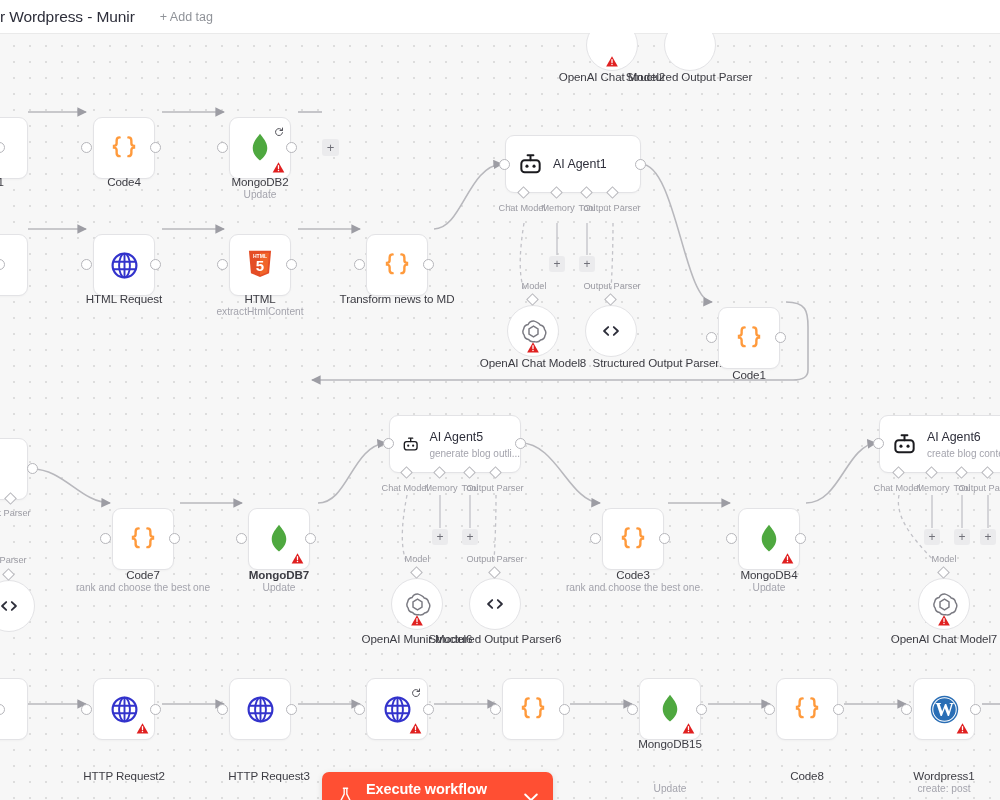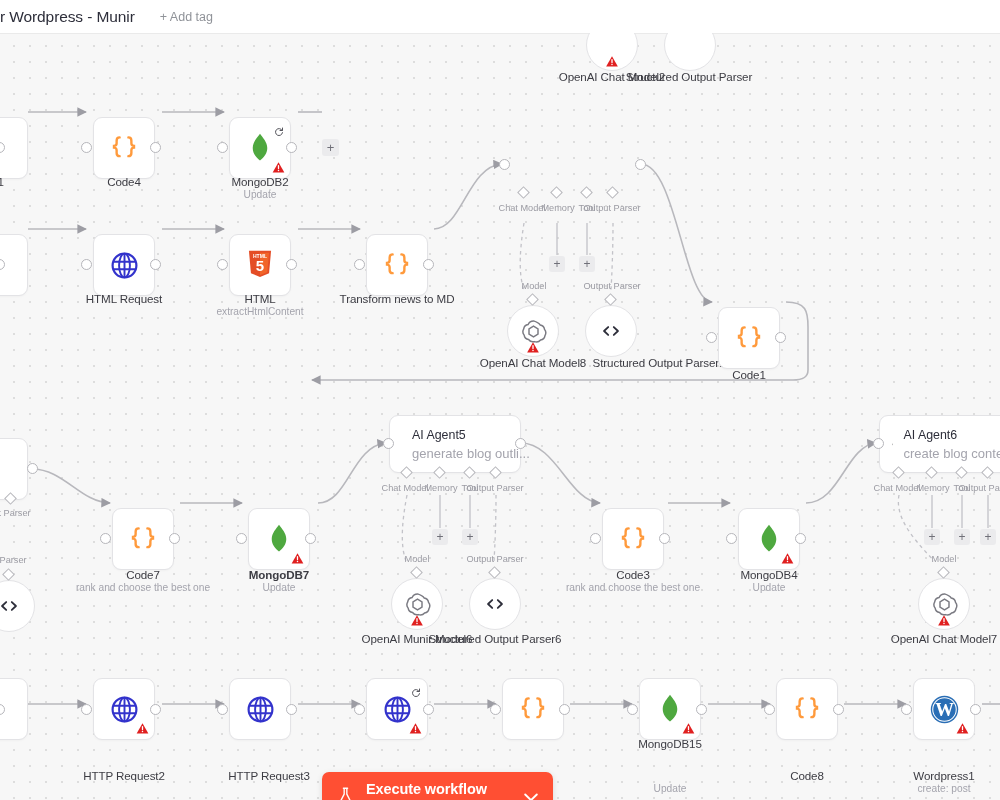--- a/index.html
+++ b/index.html
@@ -121,21 +121,21 @@
 
   
   .agent {
     position: absolute; height: 58px; background: #ffffff;
     border: 1px solid #e3e3e6; border-radius: 9px;
     display: flex; align-items: center; padding-left: 12px; gap: 10px;
     cursor: pointer; box-shadow: 0 1px 2px rgba(0,0,0,0.03);
   }
   .agent-txt { display: flex; flex-direction: column; justify-content: center; }
   .agent-title { font-size: 12.4px; color: #2d2e3a; white-space: nowrap; }
-  .agent-sub { font-size: 13px; color: #a4a4ad; white-space: nowrap; margin-top: 4px; }
+  .agent-sub { font-size: 10px; color: #a4a4ad; white-space: nowrap; margin-top: 4px; }
 
   
   .diamond {
     position: absolute; width: 9px; height: 9px; background: #ffffff;
     border: 1.4px solid #b6b6bb; transform: rotate(45deg); z-index: 6;
   }
   .port-label {
     position: absolute; font-size: 9.2px; color: #9b9ba3; white-space: nowrap;
     text-align: center; pointer-events: none;
   }
@@ -325,20 +325,31 @@
 
     <div class="node" style="left:366px; top:201px;">
       <svg width="30" height="30" viewBox="0 0 24 24">
           <path d="M8.5 3.5c-2 0-2.4 1.2-2.4 2.6v2.1c0 1.4-.9 2.1-2.1 2.1v1.4c1.2 0 2.1.7 2.1 2.1v2.1c0 1.4.4 2.6 2.4 2.6M15.5 3.5c2 0 2.4 1.2 2.4 2.6v2.1c0 1.4.9 2.1 2.1 2.1v1.4c-1.2 0-2.1.7-2.1 2.1v2.1c0 1.4-.4 2.6-2.4 2.6" fill="none" stroke="#ff9a3c" stroke-width="1.9" stroke-linecap="round"></path>
         </svg>
     </div>
     <div class="ep" style="left:354px; top:226px;"></div>
     <div class="ep" style="left:423px; top:226px;"></div>
     <div class="node-label" style="left:302px; top:259px;">Transform news to MD</div>
 
+    <div class="agent" style="left:505px; top:102px; width:136px;">
+      <svg width="25" height="25" viewBox="0 0 24 24">
+        <rect x="3.2" y="8" width="17.6" height="11.4" rx="3.2" fill="none" stroke="#1b1b1f" stroke-width="1.9"></rect>
+        <circle cx="8.6" cy="13.6" r="1.5" fill="#1b1b1f"></circle>
+          <circle cx="15.4" cy="13.6" r="1.5" fill="#1b1b1f"></circle>
+        <path d="M12 8 V4.4 M9.2 3.2 h5.6" fill="none" stroke="#1b1b1f" stroke-width="1.9" stroke-linecap="round"></path>
+      </svg>
+      <div class="agent-txt">
+        <span class="agent-title">AI Agent1</span>
+      </div>
+    </div>
     <div class="ep" style="left:499px; top:126px;"></div>
     <div class="ep" style="left:635px; top:126px;"></div>
 
     <div class="diamond" style="left:519px; top:155px;"></div>
     <div class="diamond" style="left:552px; top:155px;"></div>
     <div class="diamond" style="left:582px; top:155px;"></div>
     <div class="diamond" style="left:608px; top:155px;"></div>
     <div class="port-label" style="left:494px; top:170px; width:56px;">Chat Model</div>
     <div class="port-label" style="left:530px; top:170px; width:56px;">Memory</div>
     <div class="port-label" style="left:564px; top:170px; width:46px;">Tool</div>

